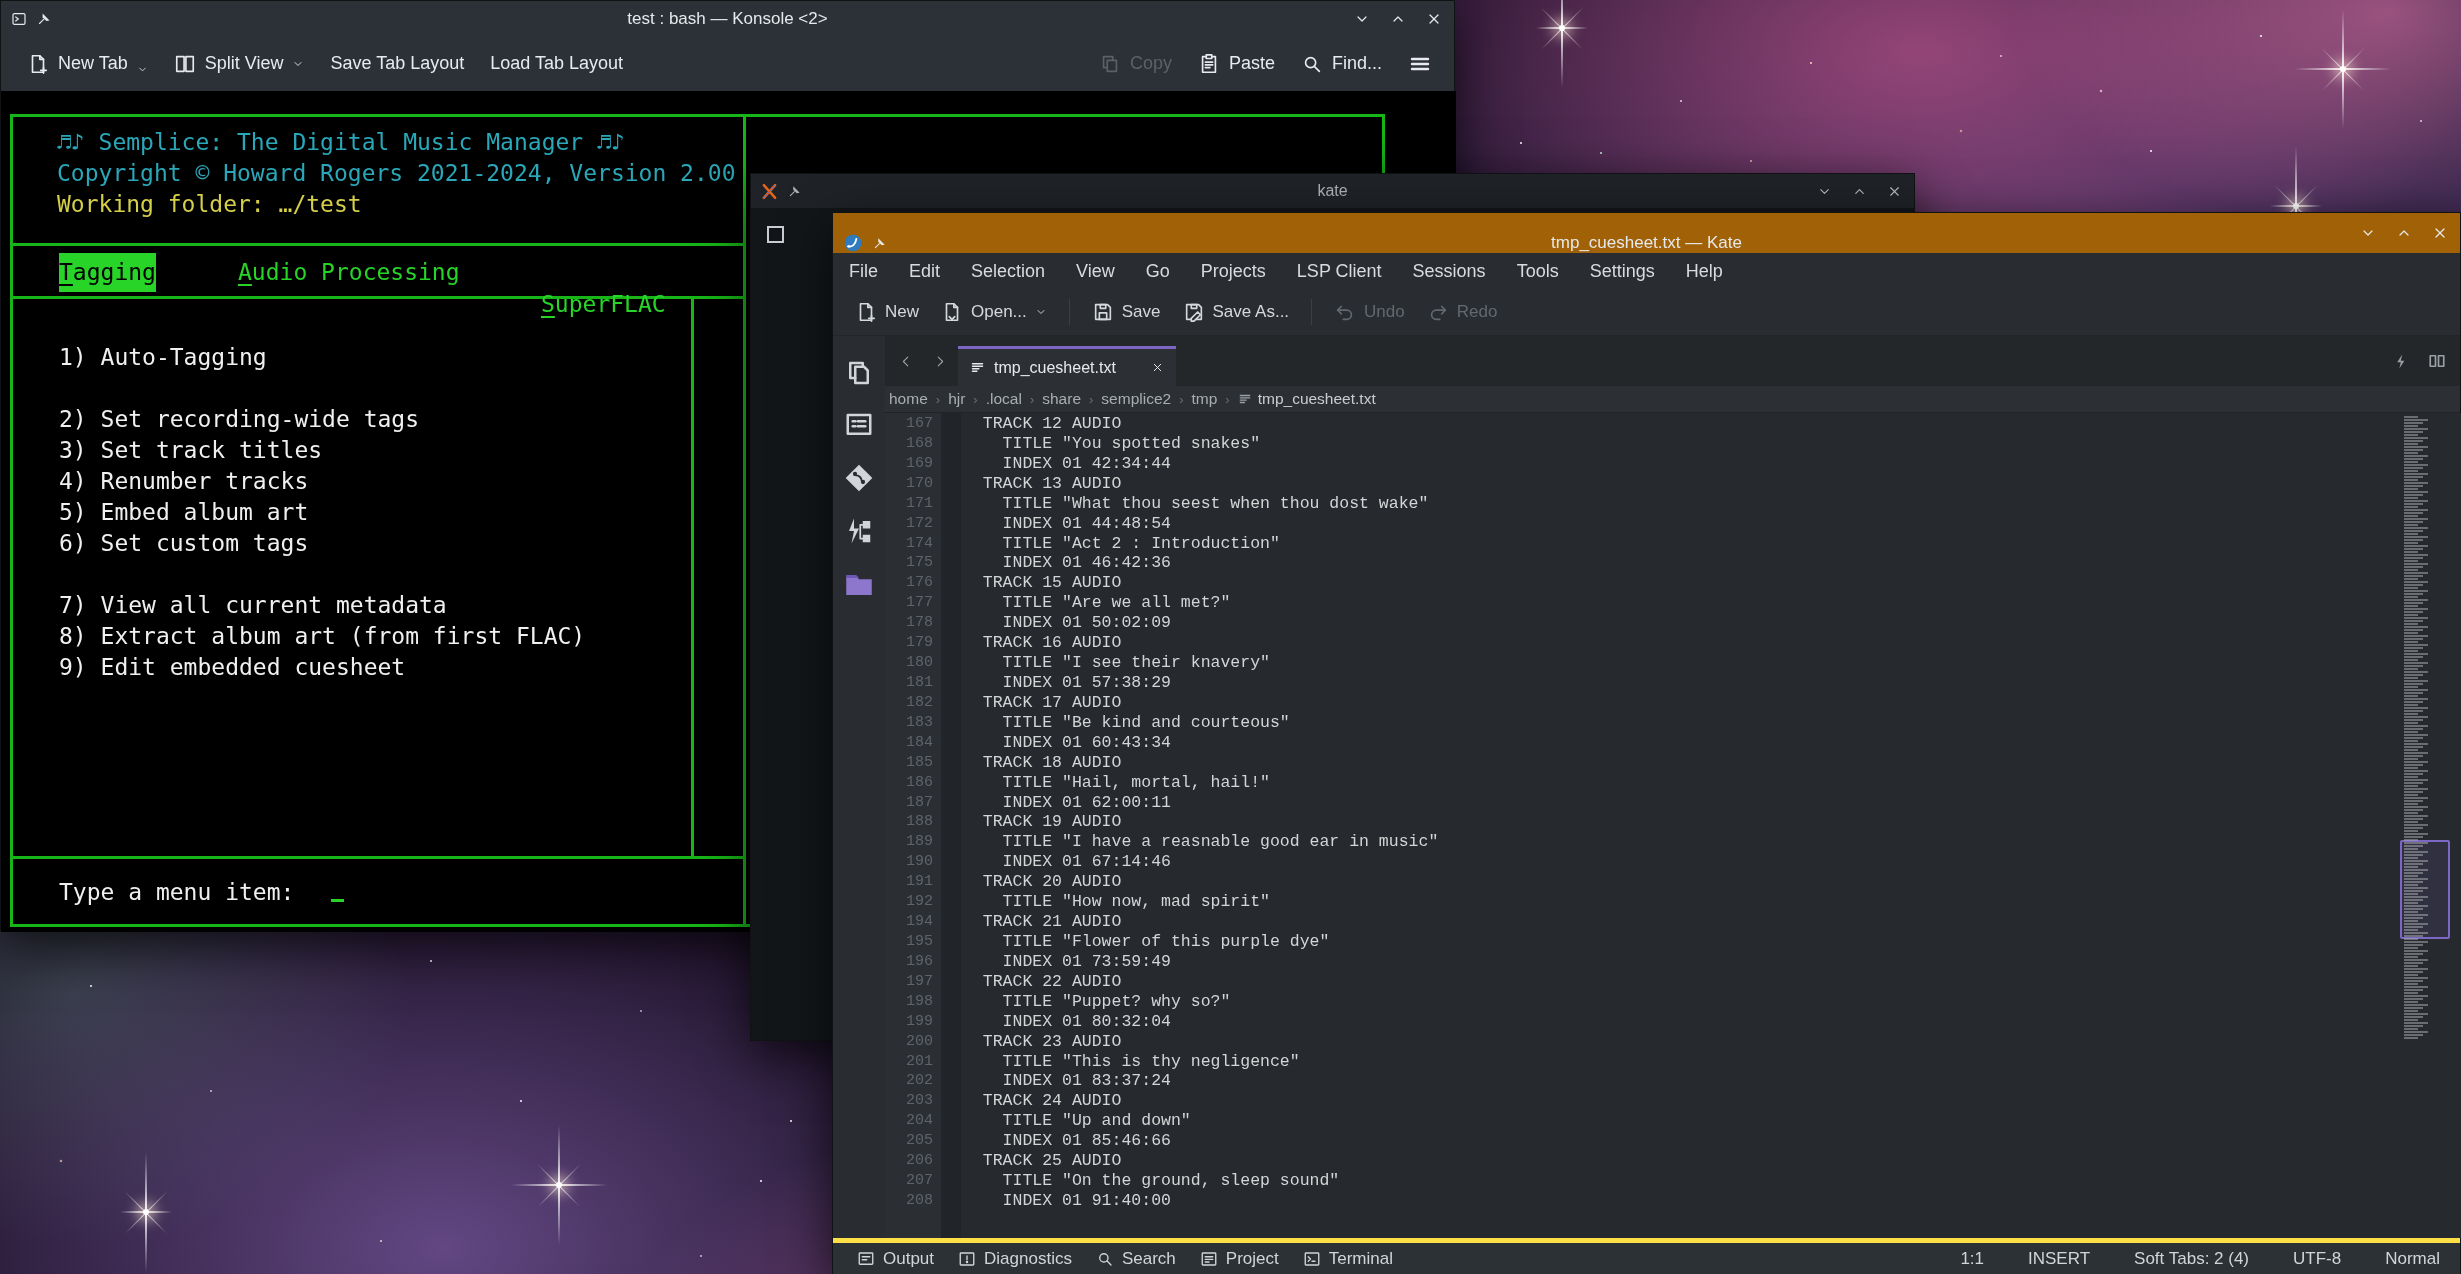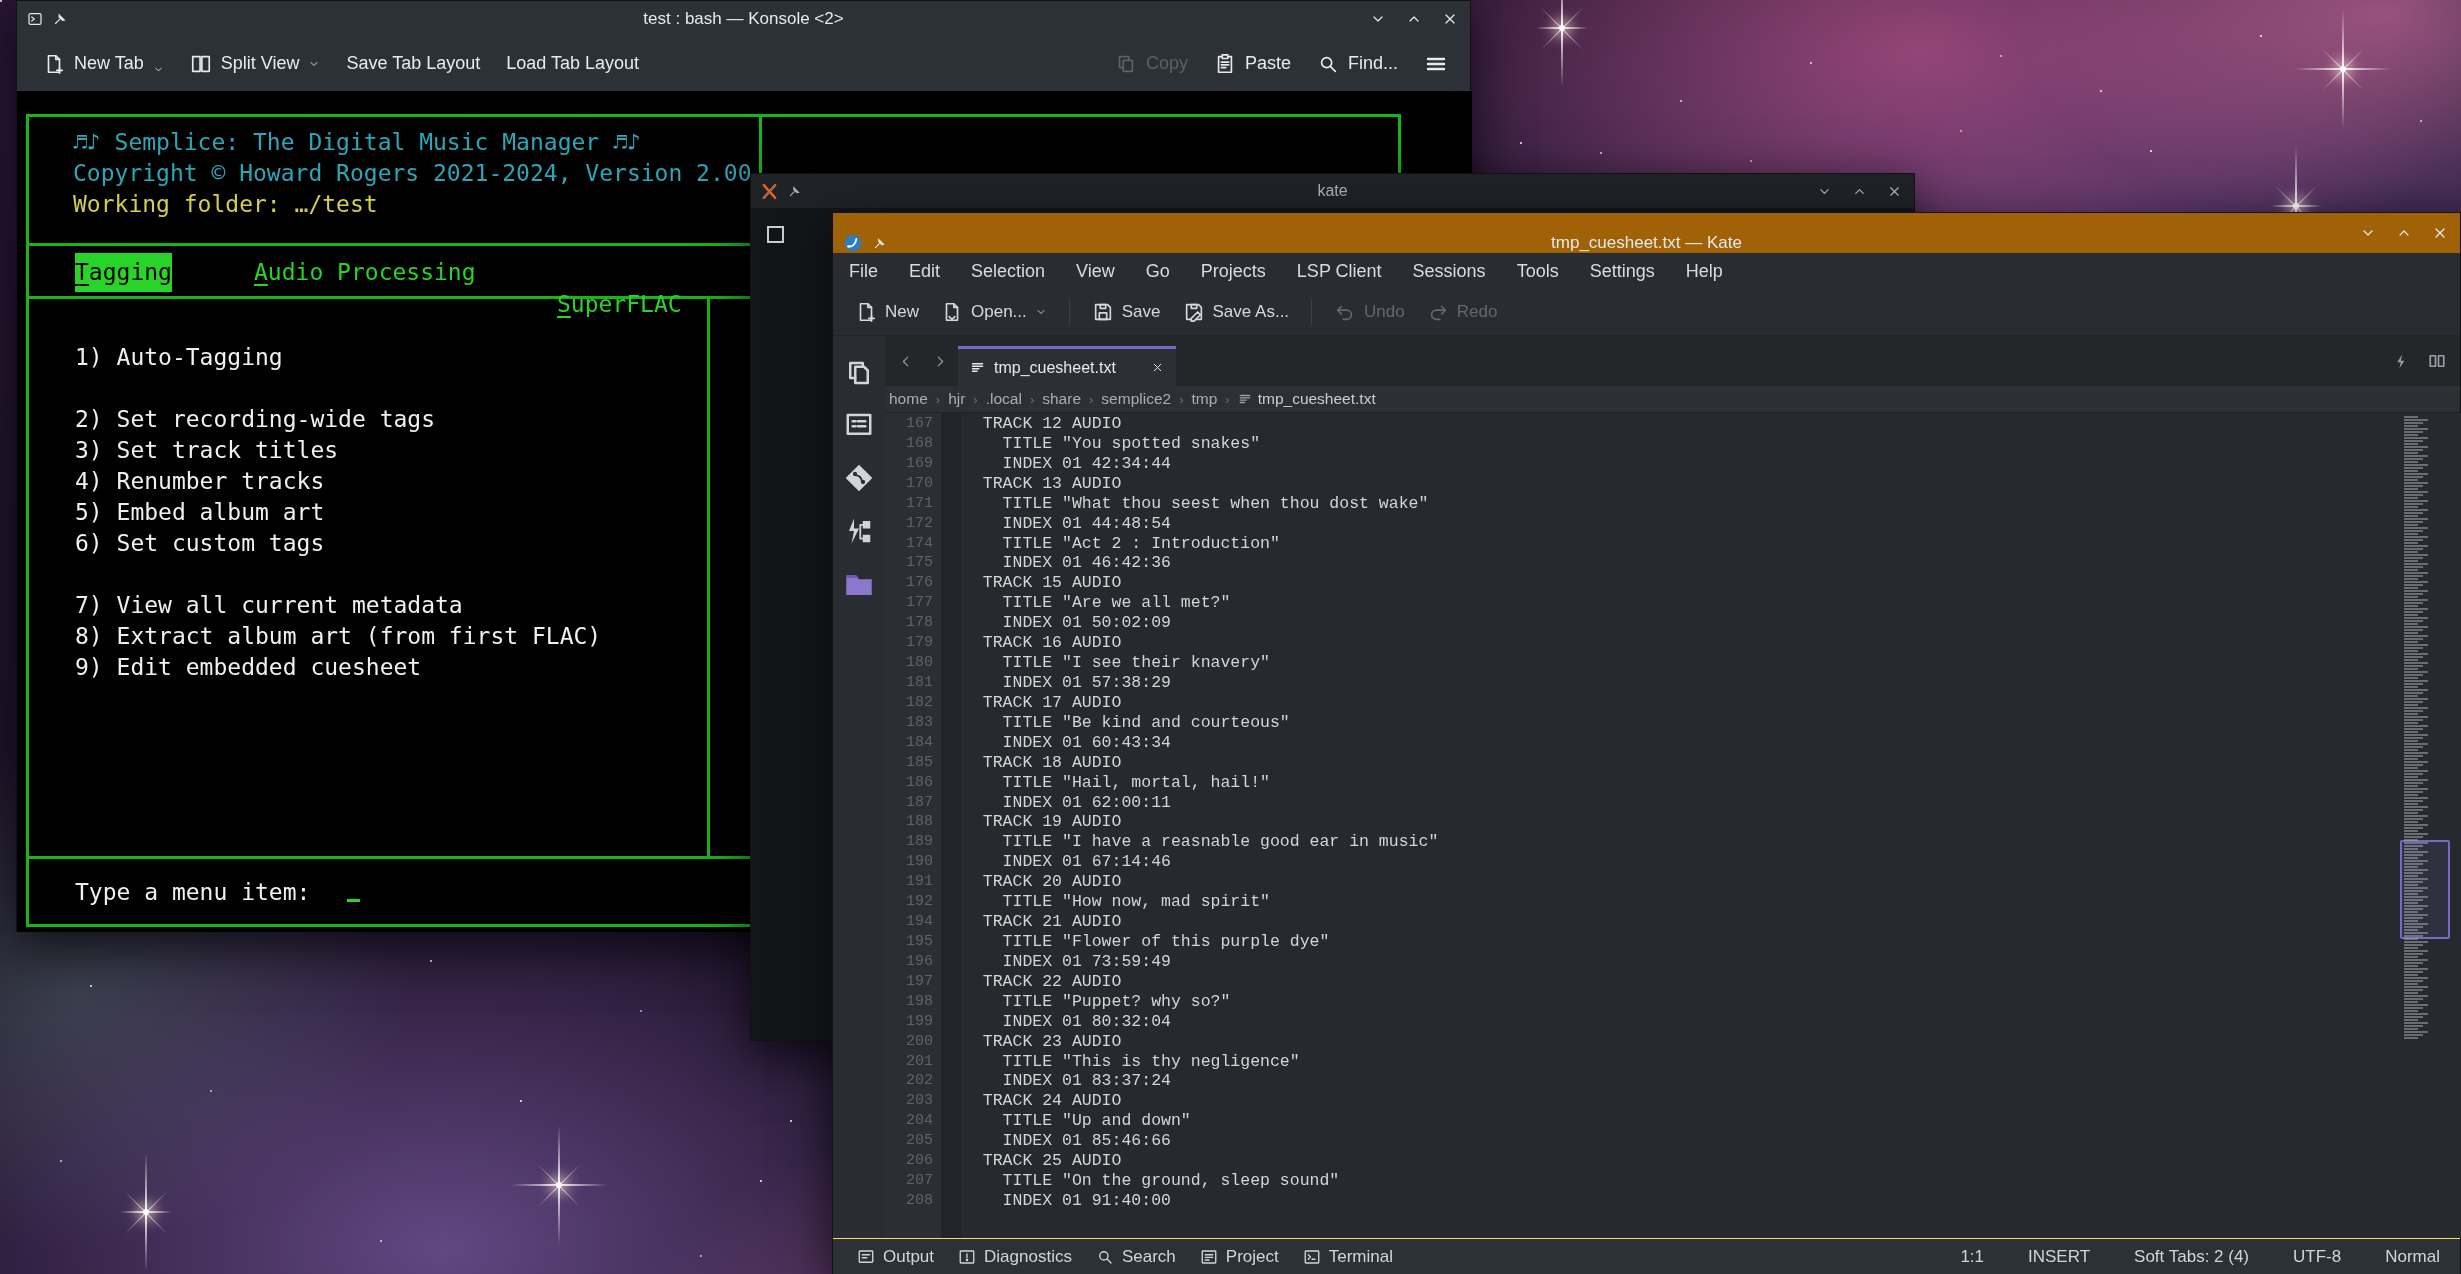--- a/index.html
+++ b/index.html
@@ -44,21 +44,21 @@
   .titlebar{position:absolute;left:0;right:0;top:0;display:flex;align-items:center;
     color:#e6e9eb;font-size:17px;}
   .titlebar .tb-title{position:absolute;left:0;right:0;text-align:center;pointer-events:none;}
   .tb-left{display:flex;align-items:center;gap:10px;padding-left:10px;z-index:2;}
   .tb-controls{position:absolute;right:12px;top:0;bottom:0;display:flex;align-items:center;gap:20px;z-index:2;}
   .tb-controls svg{display:block;}
   .icon{display:inline-flex;align-items:center;justify-content:center;}
   svg{stroke:currentColor;fill:none;stroke-width:1.8;stroke-linecap:round;stroke-linejoin:round;}
 
   
-  .konsole{left:16px;top:0;width:1455px;height:931px;background:#3b82f6;}
+  .konsole{left:0;top:0;width:1455px;height:931px;background:#3b82f6;}
   .konsole .titlebar{height:35px;background:#2c3137;}
   .k-toolbar{position:absolute;left:0;top:35px;width:100%;height:55px;background:#2c3137;
     display:flex;align-items:center;color:#e8eaed;font-size:18px;}
   .k-tool{display:flex;align-items:center;gap:9px;margin-left:26px;cursor:default;}
   .k-tool.disabled{color:#5c6166;}
   .k-spacer{flex:1;}
   .k-term{position:absolute;left:0;top:90px;width:1455px;height:841px;background:#000;
     font-family:"DejaVu Sans Mono",monospace;font-size:23px;color:#e8e8e8;}
   .gl{position:absolute;background:var(--tgreen);}         
   .tline{position:absolute;line-height:31px;white-space:pre;}
@@ -106,21 +106,21 @@
   .col-fold{position:absolute;left:56px;top:0;width:20px;height:100%;background:#212428;}
   .ed-rows{position:absolute;left:0;top:1px;right:0;font-family:Liberation Mono, monospace;font-size:16.5px;}
   .ed-row{position:relative;height:19.93px;line-height:19.93px;}
   .ed-row .ln{position:absolute;left:0;width:48px;text-align:right;color:#5e646a;font-size:15px;}
   .ed-row .tx{position:absolute;left:78px;white-space:pre;color:#d3d5d6;}
   .minimap{position:absolute;left:1514px;top:0;width:54px;height:100%;}
   .mm-mark{position:absolute;height:2px;background:rgba(162,167,172,.55);}
   .mm-view{position:absolute;left:1px;top:427px;width:50px;height:99px;border:2px solid var(--kaccent);
     background:rgba(124,104,196,.13);box-sizing:border-box;border-radius:2px;}
   .kt-statusbar{position:absolute;left:0;top:1025px;width:100%;height:37px;background:#2c3136;
-    border-top:1px solid #fde047;box-sizing:border-box;display:flex;align-items:center;
+    border-top:5px solid #fde047;box-sizing:border-box;display:flex;align-items:center;
     color:#d2d5d8;font-size:17px;}
   .st-item{display:flex;align-items:center;gap:8px;margin-left:24px;}
   .st-right{margin-left:auto;display:flex;align-items:center;gap:44px;padding-right:20px;}
 </style>
 </head>
 <body>
 
 <div id="stage">
 
   <div class="wallpaper">

